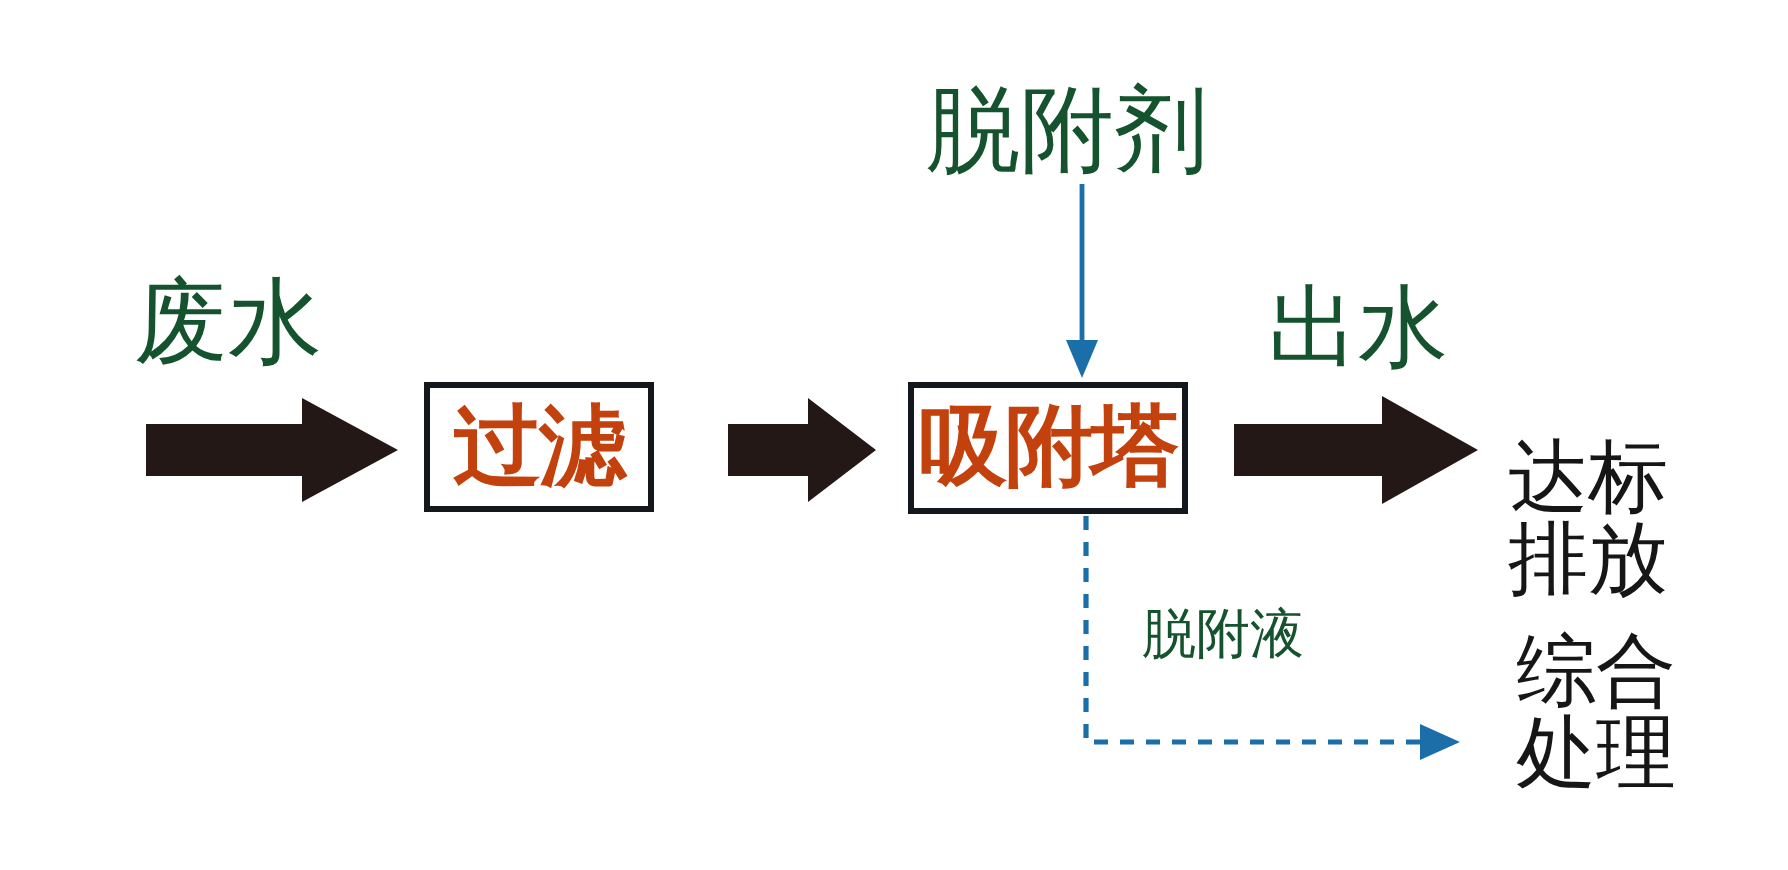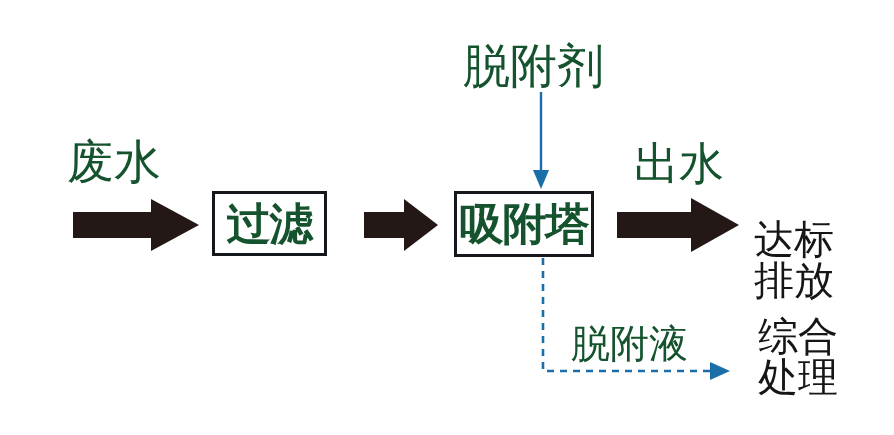--- a/index.html
+++ b/index.html
@@ -33,24 +33,25 @@
     position: absolute;
     box-sizing: border-box;
     border: 3px solid #14181c;
     background: #ffffff;
     display: flex;
     align-items: center;
     justify-content: center;
   }
   .proc-box .proc-text {
     font-weight: 700;
-    color: #14532d;
+    color: #c2410c;
     white-space: pre;
     letter-spacing: -1px;
     line-height: 1;
+    font-family: Liberation Serif, serif;
   }
   
   .arrow-svg {
     position: absolute;
     display: block;
   }
   .blue-svg {
     position: absolute;
     display: block;
   }
@@ -92,18 +93,18 @@
   </svg>
 
   <div class="lbl-2line" style="left:754px; top:183px; font-size:40px; line-height:41px;margin-top:36px;">达标
 排放</div>
 
   <svg class="blue-svg" style="left:520px; top:256px;" width="225" height="135" viewBox="0 0 225 135">
     <path d="M 23 2 L 23 115 L 190 115" fill="none" stroke="#1a6fa8" stroke-width="2.6" stroke-dasharray="7 6"></path>
     <polygon points="190,106 210,115 190,124" fill="#1a6fa8"></polygon>
   </svg>
 
-  <div class="lbl" style="left:571px; top:324px; font-size:39px;text-align:right;">脱附液</div>
+  <div class="lbl" style="left:571px; top:304px; font-size:27px;text-align:right;">脱附液</div>
 
   <div class="lbl-2line" style="left:758px; top:316px; font-size:40px; line-height:41px;">综合
 处理</div>
 
 </div>
 
 </body></html>

